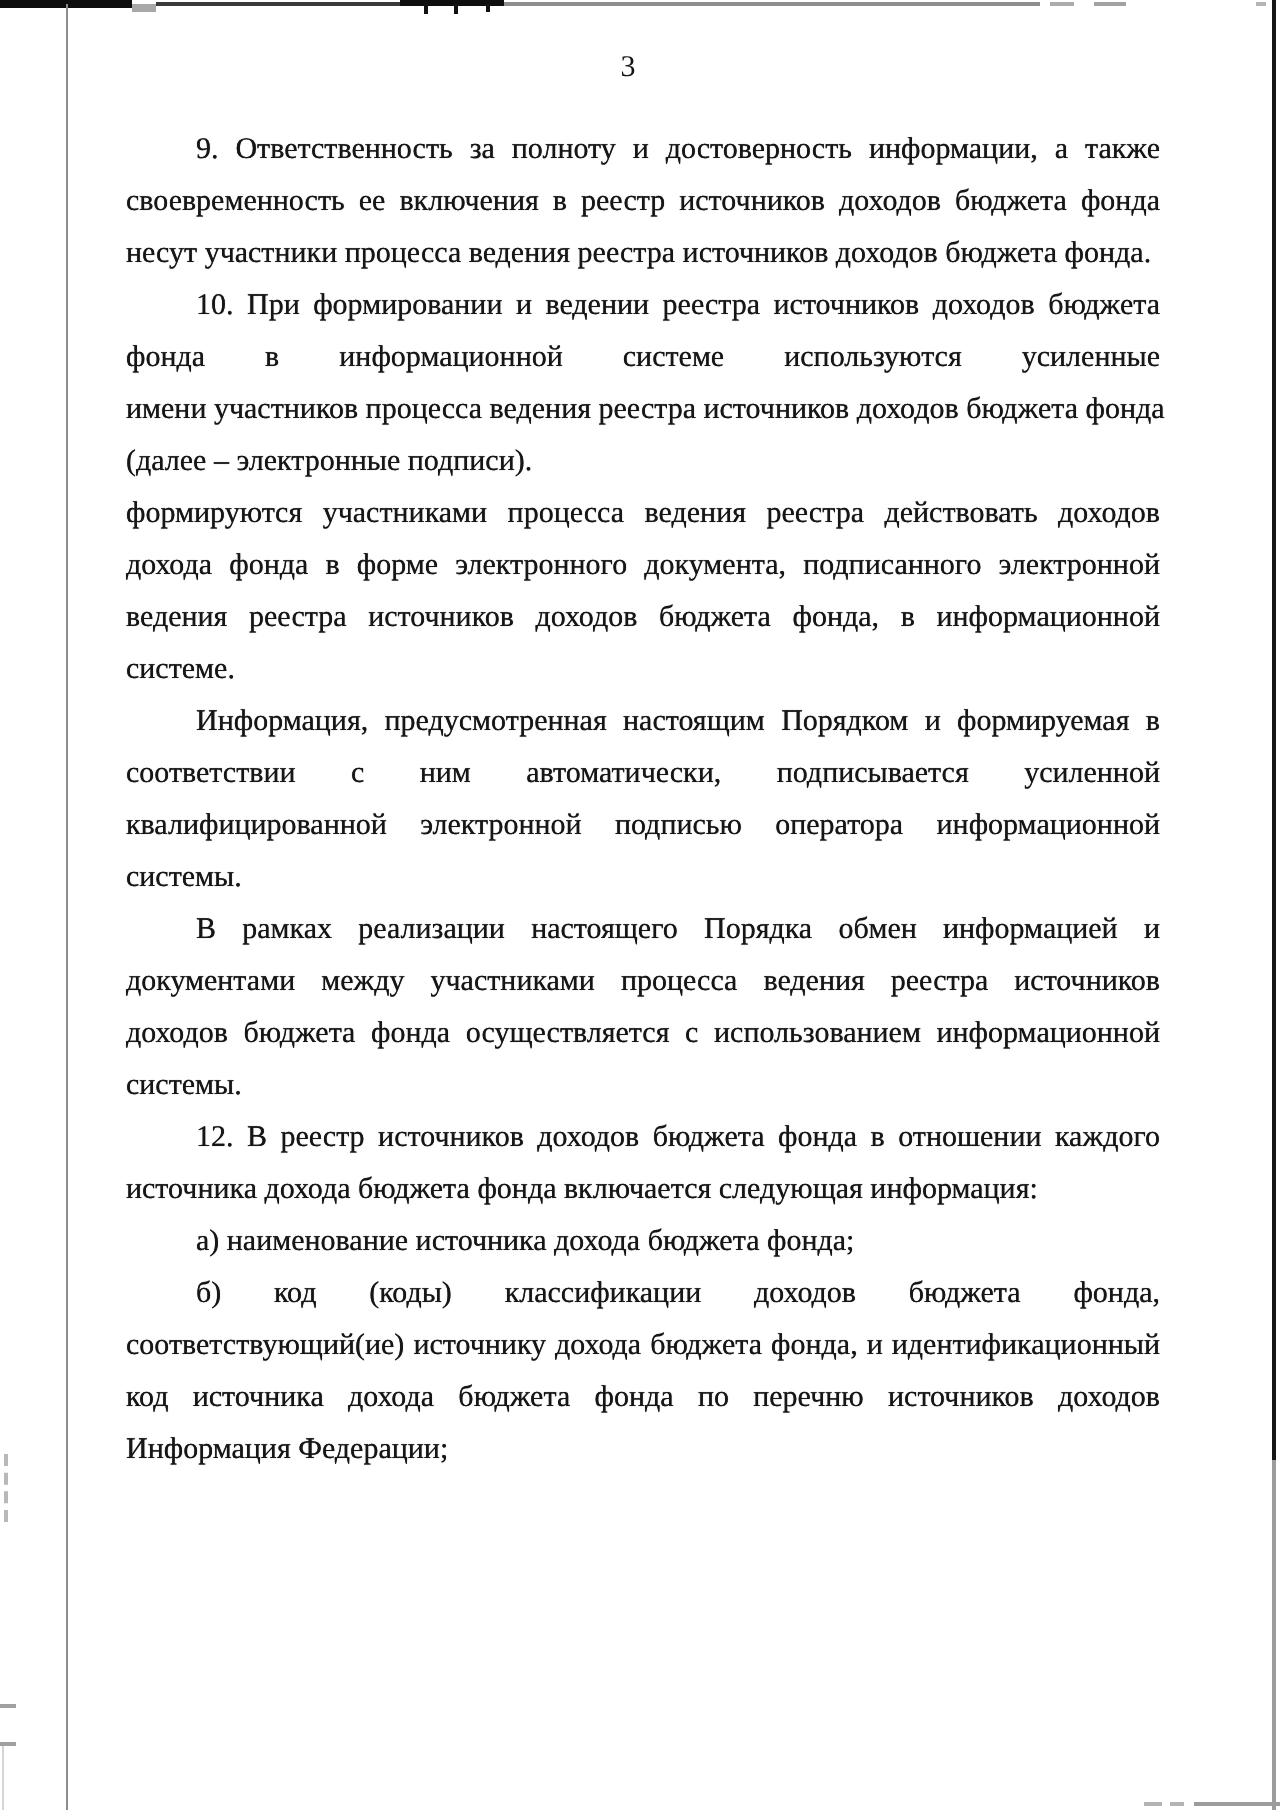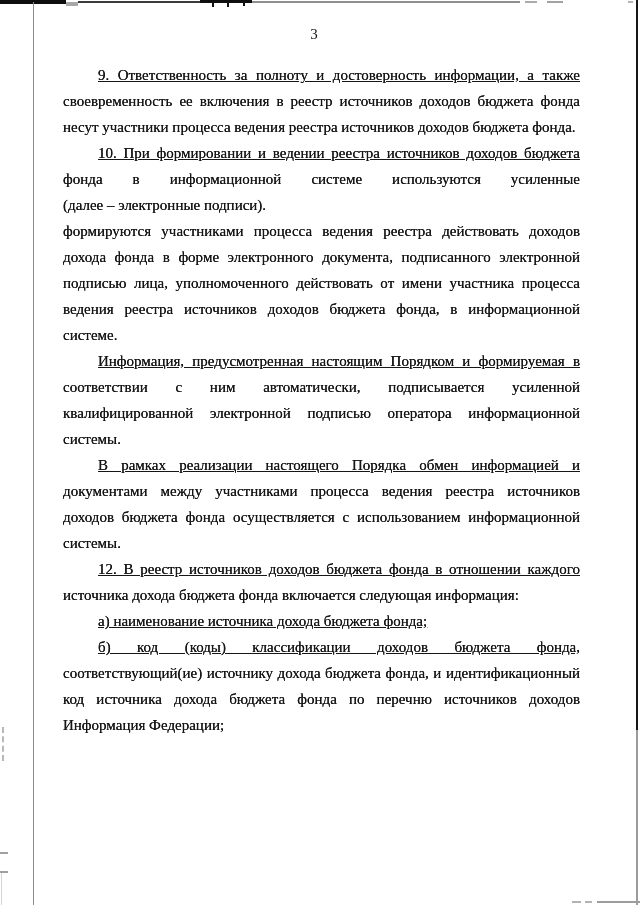--- a/index.html
+++ b/index.html
@@ -62,21 +62,21 @@
     line-height: 26px;
     text-align: justify;
     text-align-last: justify;
     white-space: nowrap;
     overflow: visible;
   }
   .line.last {
     text-align: right;
     text-align-last: left;
   }
-  .line.indent { text-indent: 35px; text-decoration: underline; }
+  .line.indent { text-indent: 35px; }
 </style>
 </head>
 <body>
 
 <div class="page">
 
   <div class="art top-bar"></div>
   <div class="art top-notch"></div>
   <div class="art top-line-dark"></div>
   <div class="art top-line-black"></div>
@@ -99,24 +99,24 @@
   <div class="art left-faint-v"></div>
 
   <div class="page-number">3</div>
 
   <div class="doc-body">
       <div class="line indent">9. Ответственность за полноту и достоверность информации, а также</div>
       <div class="line">своевременность ее включения в реестр источников доходов бюджета фонда</div>
       <div class="line last">несут участники процесса ведения реестра источников доходов бюджета фонда.</div>
       <div class="line indent">10. При формировании и ведении реестра источников доходов бюджета</div>
       <div class="line">фонда в информационной системе используются усиленные</div>
+      <div class="line">имени участников процесса ведения реестра источников доходов бюджета фонда</div>
       <div class="line last">(далее – электронные подписи).</div>
       <div class="line">формируются участниками процесса ведения реестра действовать доходов</div>
       <div class="line">дохода фонда в форме электронного документа, подписанного электронной</div>
-      <div class="line">подписью лица, уполномоченного действовать от имени участника процесса</div>
       <div class="line">ведения реестра источников доходов бюджета фонда, в информационной</div>
       <div class="line last">системе.</div>
       <div class="line indent">Информация, предусмотренная настоящим Порядком и формируемая в</div>
       <div class="line">соответствии с ним автоматически, подписывается усиленной</div>
       <div class="line">квалифицированной электронной подписью оператора информационной</div>
       <div class="line last">системы.</div>
       <div class="line indent">В рамках реализации настоящего Порядка обмен информацией и</div>
       <div class="line">документами между участниками процесса ведения реестра источников</div>
       <div class="line">доходов бюджета фонда осуществляется с использованием информационной</div>
       <div class="line last">системы.</div>

